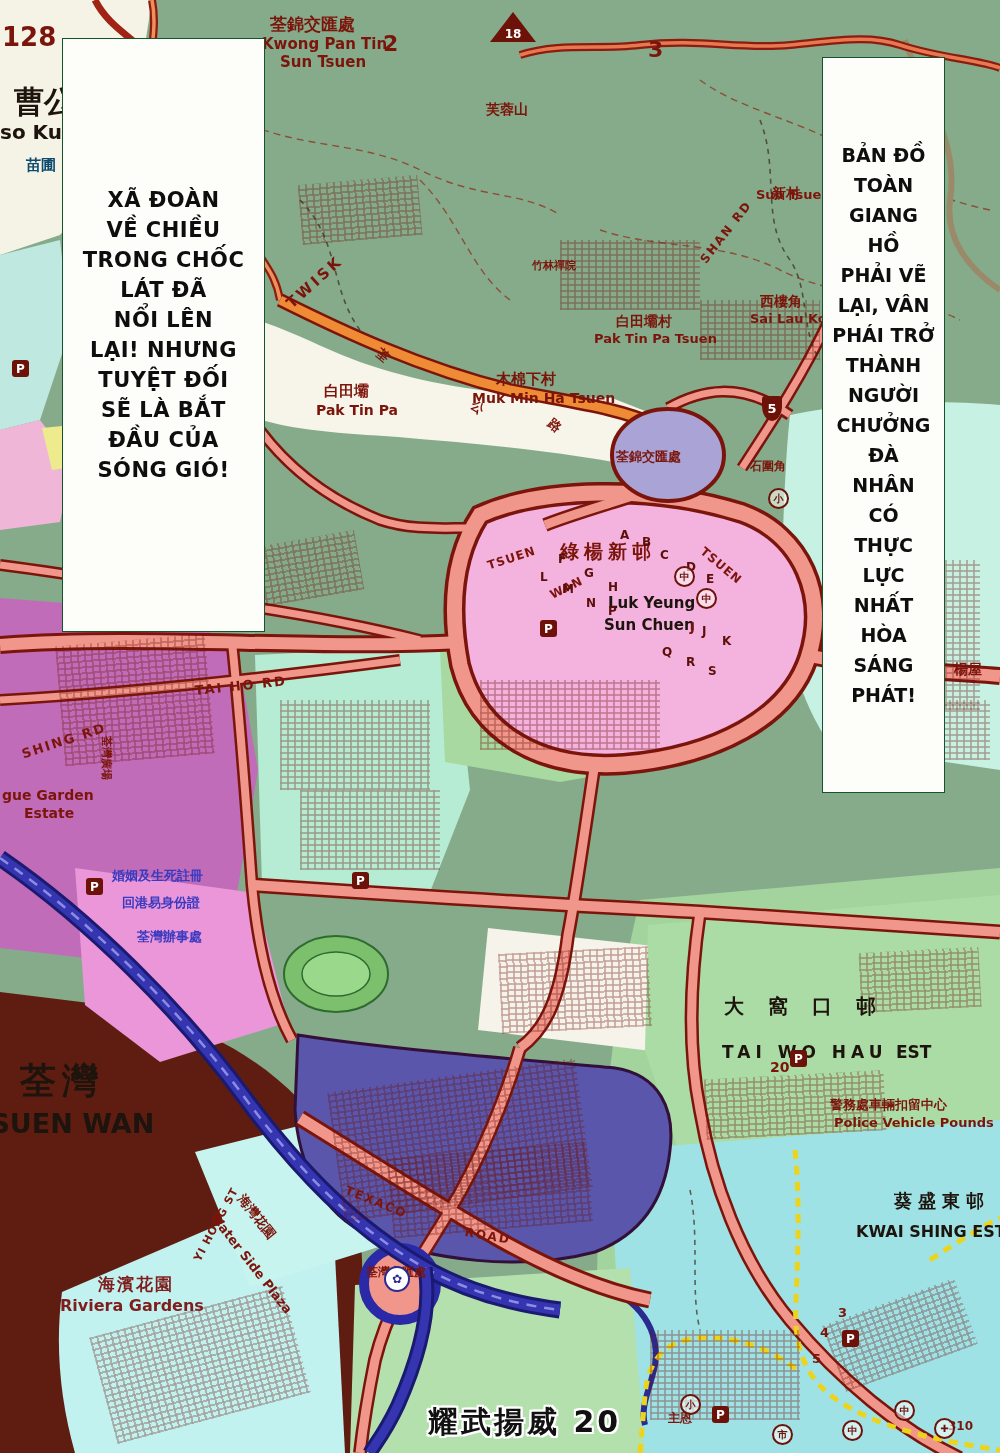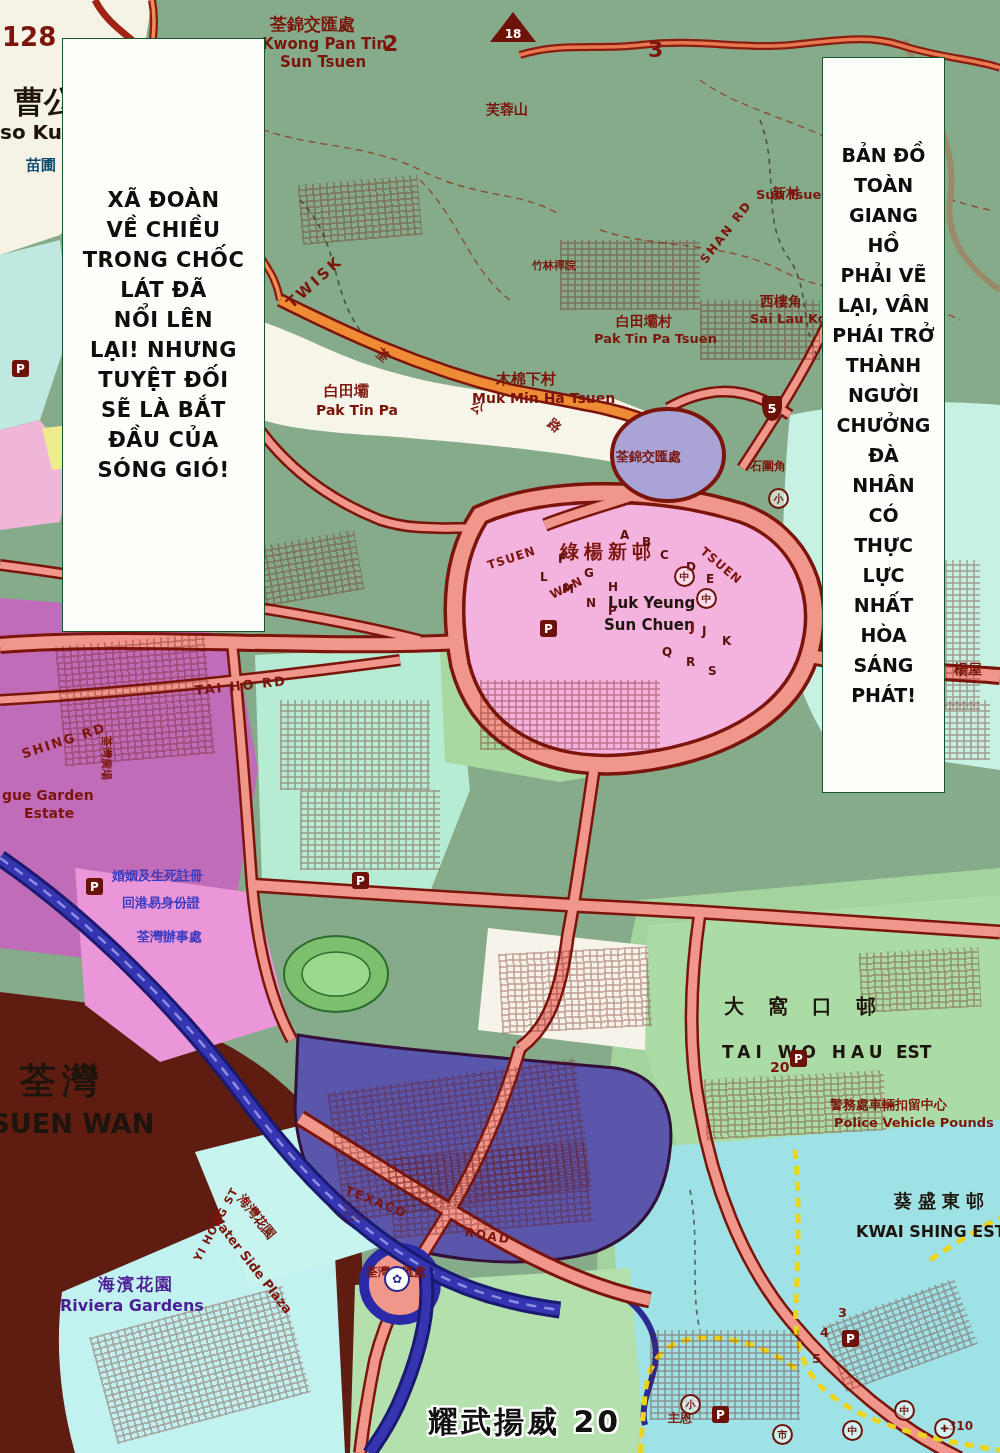--- a/index.html
+++ b/index.html
@@ -2,21 +2,21 @@
 <html><head>
 <meta charset="utf-8">
 <style>
   html,body{margin:0;padding:0;background:#444;}
   #page{position:relative;width:1000px;height:1453px;overflow:hidden;background:#86ab8b;
         font-family:"DejaVu Sans","Liberation Sans",sans-serif;}
   #mapsvg{position:absolute;left:0;top:0;width:1000px;height:1453px;}
   
   .map-label{position:absolute;font-weight:bold;white-space:nowrap;line-height:1.05;
              transform-origin:left top;color:#7b150b;}
-  .lab-dk{color:#7b150b}.lab-bk{color:#1d140d}.lab-gr{color:#4c1d95}
+  .lab-dk{color:#7b150b}.lab-bk{color:#1d140d}.lab-gr{color:#7f1d1d}
   .lab-bl{color:#3a3ac0}.lab-rd{color:#0c4a6e}
   .map-letter{position:absolute;font-weight:bold;font-size:12px;color:#5a1008;}
   
   .mk{position:absolute;display:flex;align-items:center;justify-content:center;font-weight:bold;}
   .mk-parking{width:17px;height:17px;background:#6d1209;color:#fff;border-radius:3px;font-size:12px;}
   .mk-peak{width:46px;height:30px;background:#6d1209;color:#fff;font-size:12px;
            clip-path:polygon(50% 0,100% 100%,0 100%);align-items:flex-end;padding-bottom:1px;box-sizing:border-box;}
   .mk-shield{width:20px;height:25px;background:#6d1209;color:#fff;font-size:13px;
              border-radius:3px 3px 50% 50%/3px 3px 60% 60%;}
   .mk-circle{width:17px;height:17px;border:2px solid #6d1209;border-radius:50%;

